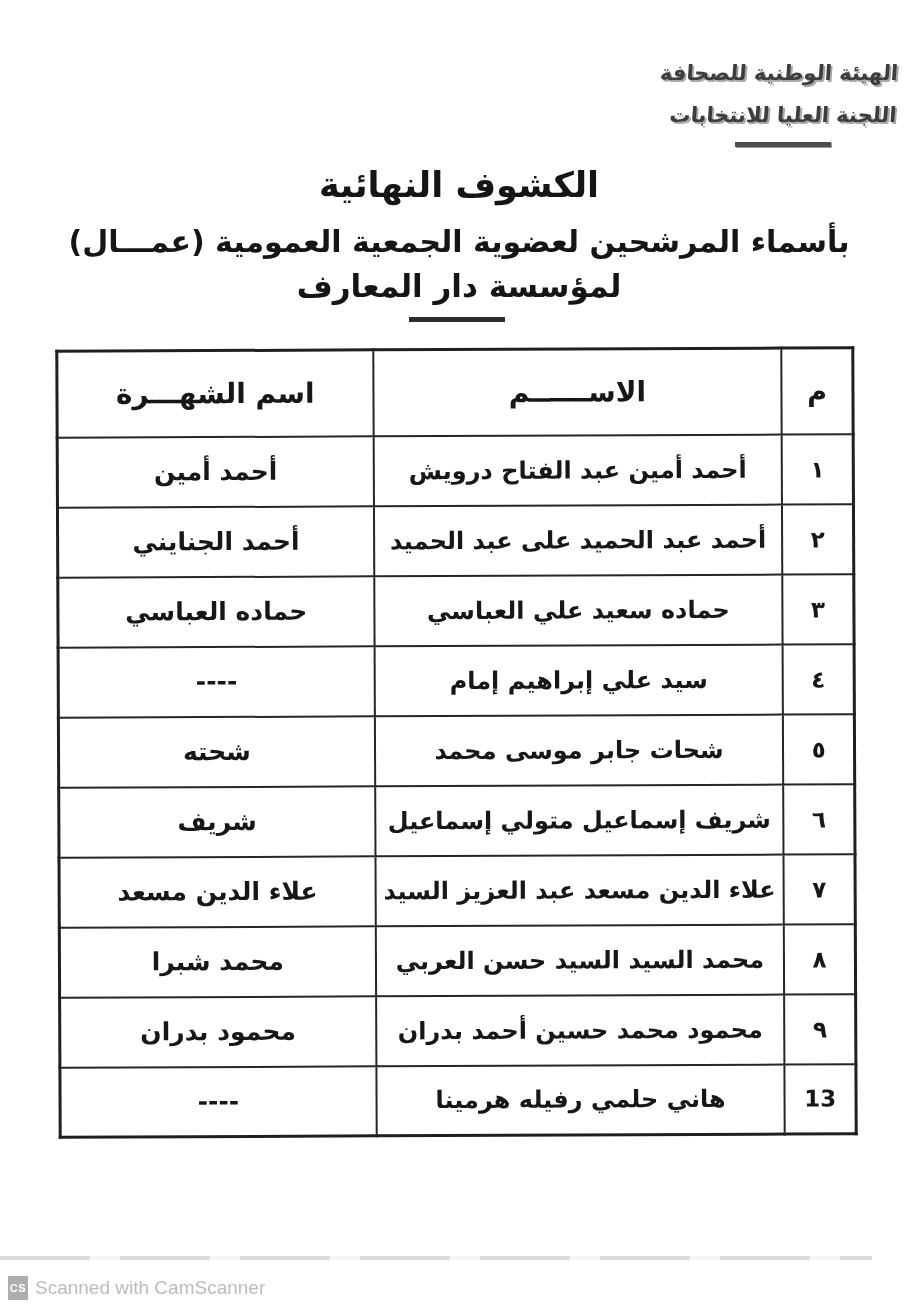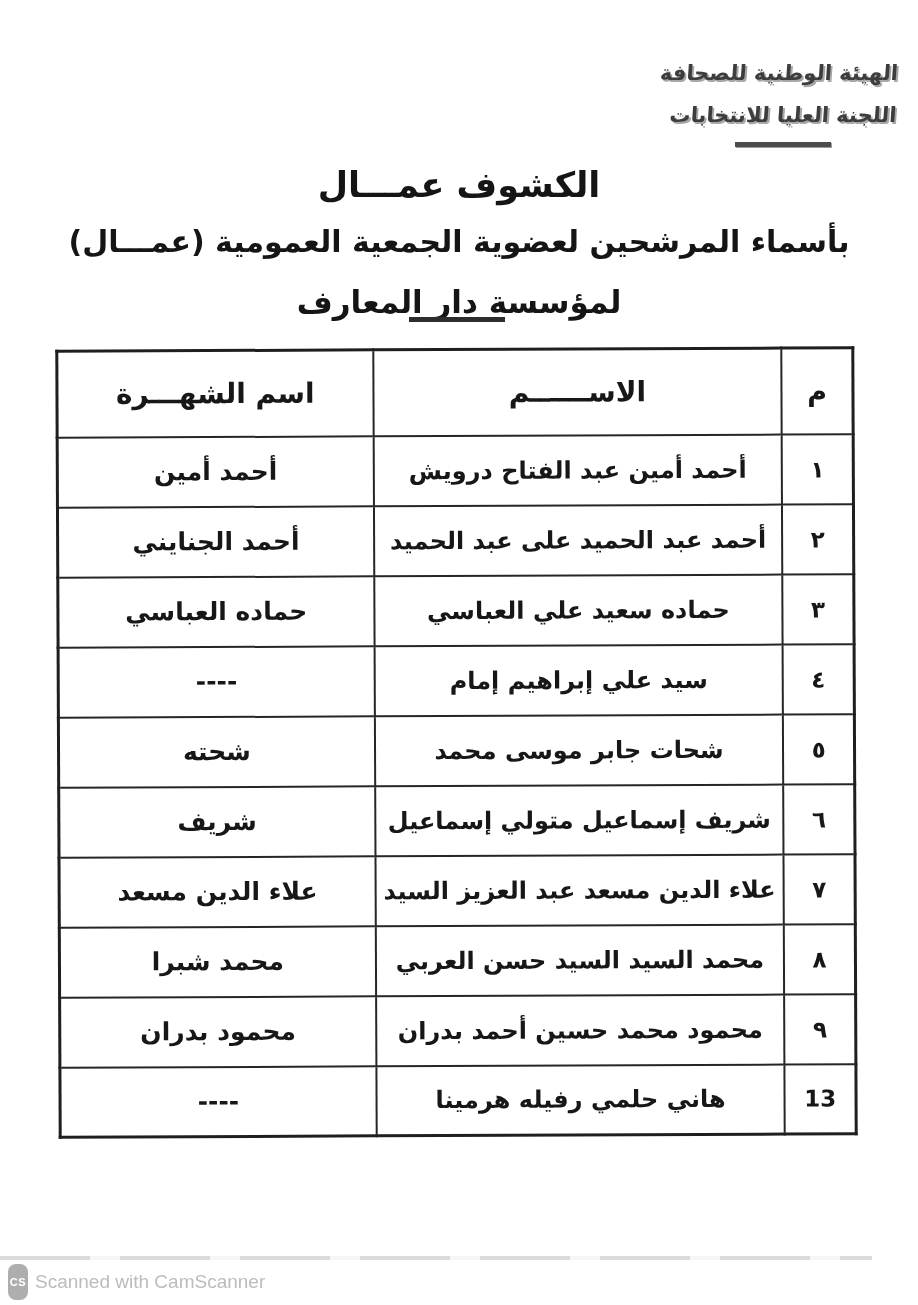--- a/index.html
+++ b/index.html
@@ -17,21 +17,21 @@
     text-shadow:2px 2px 0 #a8a8a8;transform:skewX(-4deg);
   }
   .lh-underline{
     width:96px;height:5px;background:#4c4c4c;margin:6px auto 0;
     box-shadow:1px 1px 0 #9c9c9c;
   }
   
   .titles{position:absolute;top:0;left:0;width:918px;text-align:center;direction:rtl;color:#151515;}
   .title-1{position:absolute;top:165px;width:100%;font-size:35px;font-weight:bold;margin:0;}
   .title-2{position:absolute;top:224px;width:100%;font-size:30px;font-weight:bold;margin:0;padding-left:16px;}
-  .title-3{position:absolute;top:284px;width:100%;font-size:31px;font-weight:bold;margin:0;}
+  .title-3{position:absolute;top:268px;width:100%;font-size:31px;font-weight:bold;margin:0;}
   .title-underline{
     position:absolute;top:317px;left:409px;width:96px;height:5px;background:#2d2d2d;
   }
   
   table.roster{
     position:absolute;top:348px;left:57px;width:799px;
     border-collapse:collapse;direction:rtl;table-layout:fixed;
     transform:rotate(-0.25deg);
     color:#171717;
   }
@@ -54,37 +54,37 @@
   .page-edge-shadow{
     position:absolute;top:1256px;left:0;width:872px;height:4px;opacity:.55;
     background:repeating-linear-gradient(to right,#bdbdbd 0 90px,rgba(189,189,189,.25) 90px 120px);
   }
   
   .watermark{
     position:absolute;left:8px;bottom:5px;display:flex;align-items:center;gap:7px;
     font-family:"Liberation Sans", sans-serif;
   }
   .cs-badge{
-    width:20px;height:36px;border-radius:8px;background:#aeaeae;color:#ffffff;
+    width:20px;height:24px;border-radius:0;background:#aeaeae;color:#ffffff;
     display:flex;align-items:center;justify-content:center;
     font-size:11px;font-weight:bold;letter-spacing:.5px;
   }
   .wm-text{color:#bcbcbc;font-size:19px;}
 </style>
 </head>
 <body>
 
 <div class="letterhead">
   <div class="lh-line">الهيئة الوطنية للصحافة</div>
   <div class="lh-line">اللجنة العليا للانتخابات</div>
   <div class="lh-underline"></div>
 </div>
 
 <div class="titles">
-  <div class="title-1">الكشوف عمـــال</div>
+  <div class="title-1">الكشوف النهائية</div>
   <div class="title-2">بأسماء المرشحين لعضوية الجمعية العمومية (عمـــال)</div>
   <div class="title-3">لمؤسسة دار المعارف</div>
   <div class="title-underline"></div>
 </div>
 
 <table class="roster" dir="rtl">
   <colgroup>
     <col class="c-num">
       <col class="c-name">
       <col class="c-nick">

